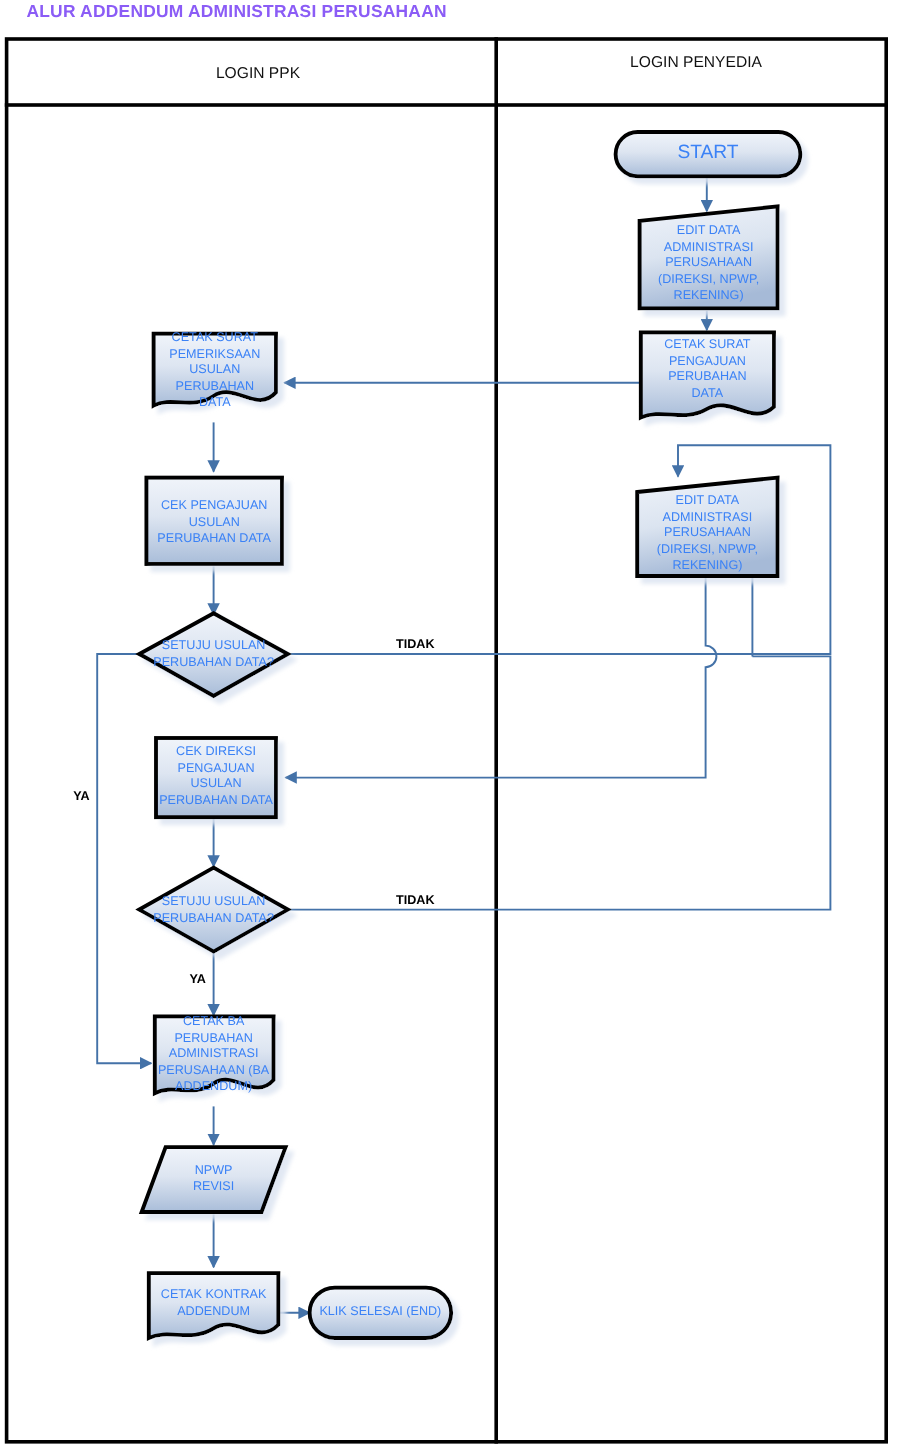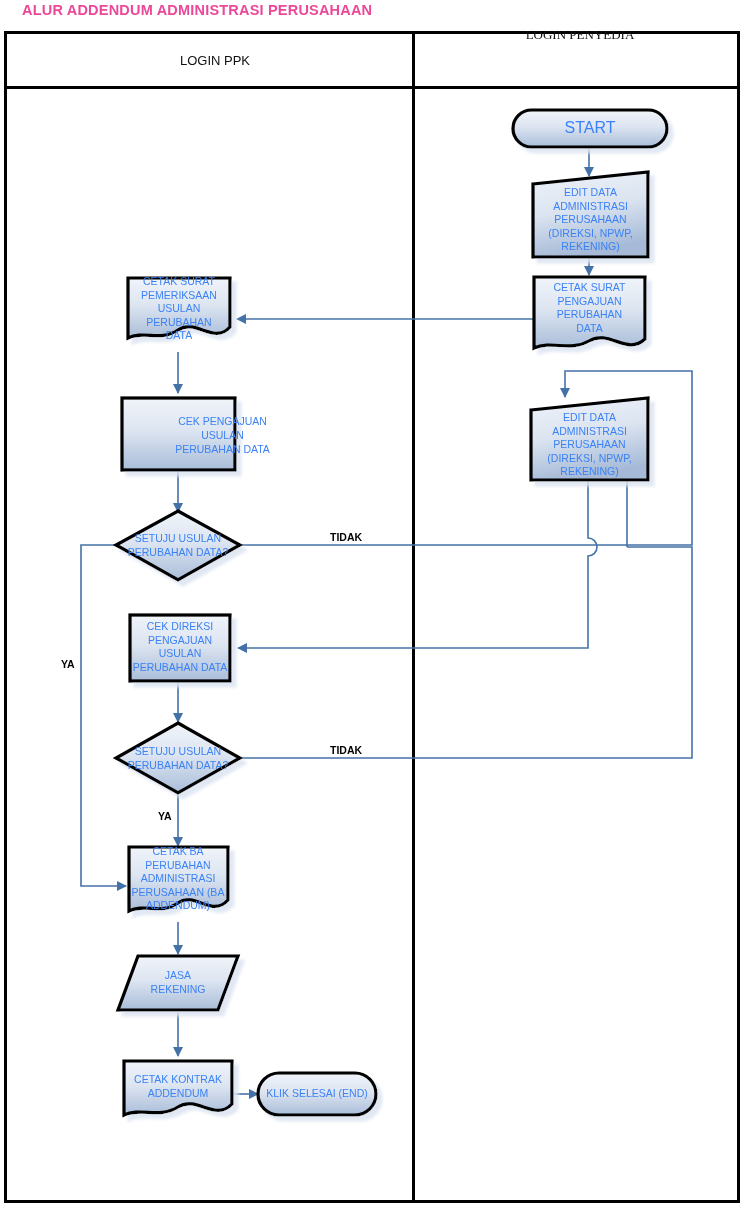--- a/index.html
+++ b/index.html
@@ -1,35 +1,35 @@
 <!DOCTYPE html>
 <html><head>
 <meta charset="utf-8">
 <style>
   html,body{margin:0;padding:0;background:#ffffff;}
   body{width:750px;height:1213px;position:relative;font-family:"Liberation Sans",sans-serif;overflow:hidden;}
   #title{
     position:absolute;left:22px;top:2px;width:700px;
-    font-size:14.5px;font-weight:bold;color:#ec4899;letter-spacing:.2px;
+    font-size:14.5px;font-weight:bold;color:#8b5cf6;letter-spacing:.2px;
   }
   #frame{
     position:absolute;left:4px;top:31px;width:736px;height:1172px;
     border:3px solid #000;box-sizing:border-box;background:#fff;
   }
   #hdr-divider{
     position:absolute;left:4px;top:86px;width:736px;height:3px;background:#000;
   }
   #col-divider{
     position:absolute;left:412px;top:31px;width:3px;height:1172px;background:#000;
   }
   .col-head{
     position:absolute;text-align:center;font-size:13px;color:#111;line-height:17px;
   }
   #head-left{left:30px;top:52px;width:370px;}
-  #head-right{left:425px;top:26px;width:310px;font-family:Liberation Serif, serif;}
+  #head-right{left:425px;top:43px;width:310px;}
   svg#flow{position:absolute;left:0;top:0;width:750px;height:1213px;}
   .nodetext{
     position:absolute;text-align:center;color:#3b82f6;pointer-events:none;
     font-family:"Liberation Sans",sans-serif;
   }
   .edgelabel{
     position:absolute;font-size:10.5px;font-weight:bold;color:#000;
   }
 </style>
 </head>
@@ -153,21 +153,21 @@
 </div>
 
 <div class="nodetext" style="left:128px;top:275px;width:102px;font-size:10.5px;line-height:13.5px;">
   <div>CETAK SURAT</div>
   <div>PEMERIKSAAN</div>
   <div>USULAN</div>
   <div>PERUBAHAN</div>
   <div>DATA</div>
 </div>
 
-<div class="nodetext" style="left:120px;top:414px;width:117px;font-size:10.5px;line-height:14px;margin-left:44px;">
+<div class="nodetext" style="left:120px;top:414px;width:117px;font-size:10.5px;line-height:14px;">
   <div>CEK PENGAJUAN</div>
   <div>USULAN</div>
   <div>PERUBAHAN DATA</div>
 </div>
 
 <div class="nodetext" style="left:108px;top:531px;width:140px;font-size:10.5px;line-height:14px;">
   <div>SETUJU USULAN</div>
   <div>PERUBAHAN DATA?</div>
 </div>
 
@@ -193,22 +193,22 @@
 
 <div class="nodetext" style="left:114px;top:845px;width:128px;font-size:10.5px;line-height:13.5px;text-align:center;">
   <div>CETAK BA</div>
   <div>PERUBAHAN</div>
   <div>ADMINISTRASI</div>
   <div>PERUSAHAAN (BA</div>
   <div>ADDENDUM)</div>
 </div>
 
 <div class="nodetext" style="left:128px;top:968px;width:100px;font-size:10.5px;line-height:14px;">
-  <div>JASA</div>
-  <div>REKENING</div>
+  <div>NPWP</div>
+  <div>REVISI</div>
 </div>
 
 <div class="nodetext" style="left:122px;top:1072px;width:112px;font-size:10.5px;line-height:14px;">
   <div>CETAK KONTRAK</div>
   <div>ADDENDUM</div>
 </div>
 
 <div class="nodetext" style="left:258px;top:1087px;width:118px;font-size:10.5px;">KLIK SELESAI (END)</div>
 
 <div class="edgelabel" style="left:330px;top:531px;">TIDAK</div>

